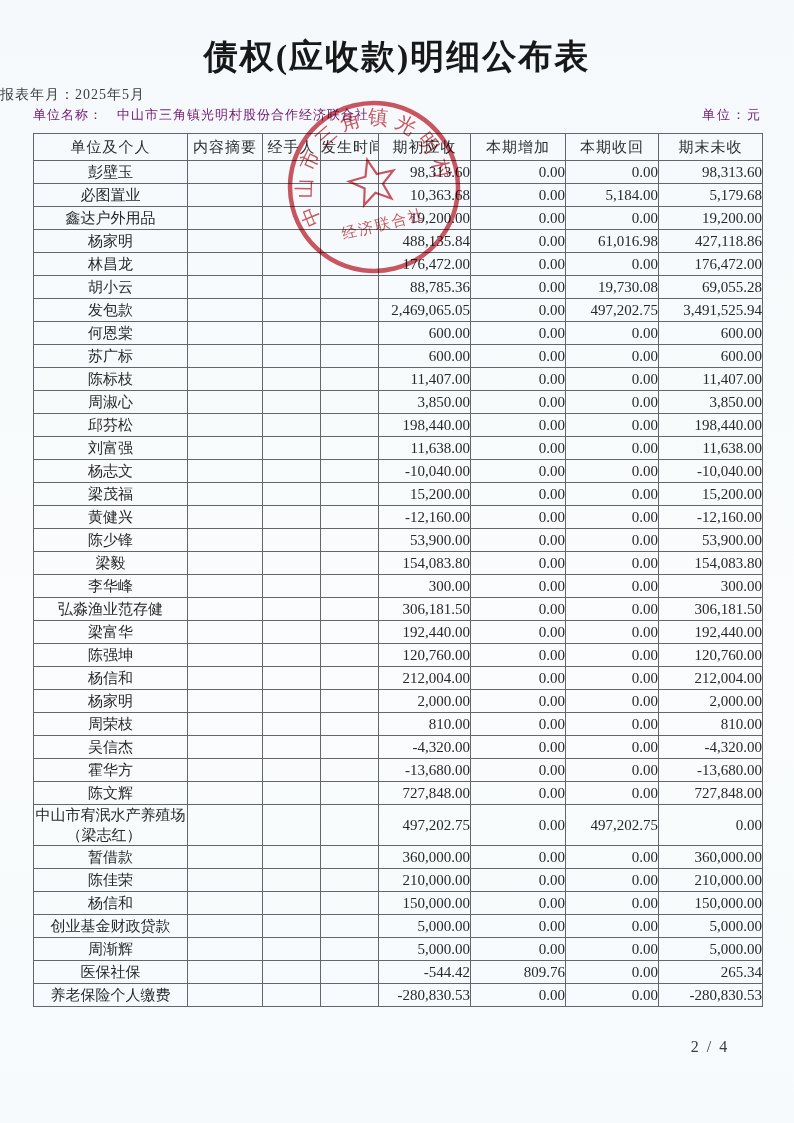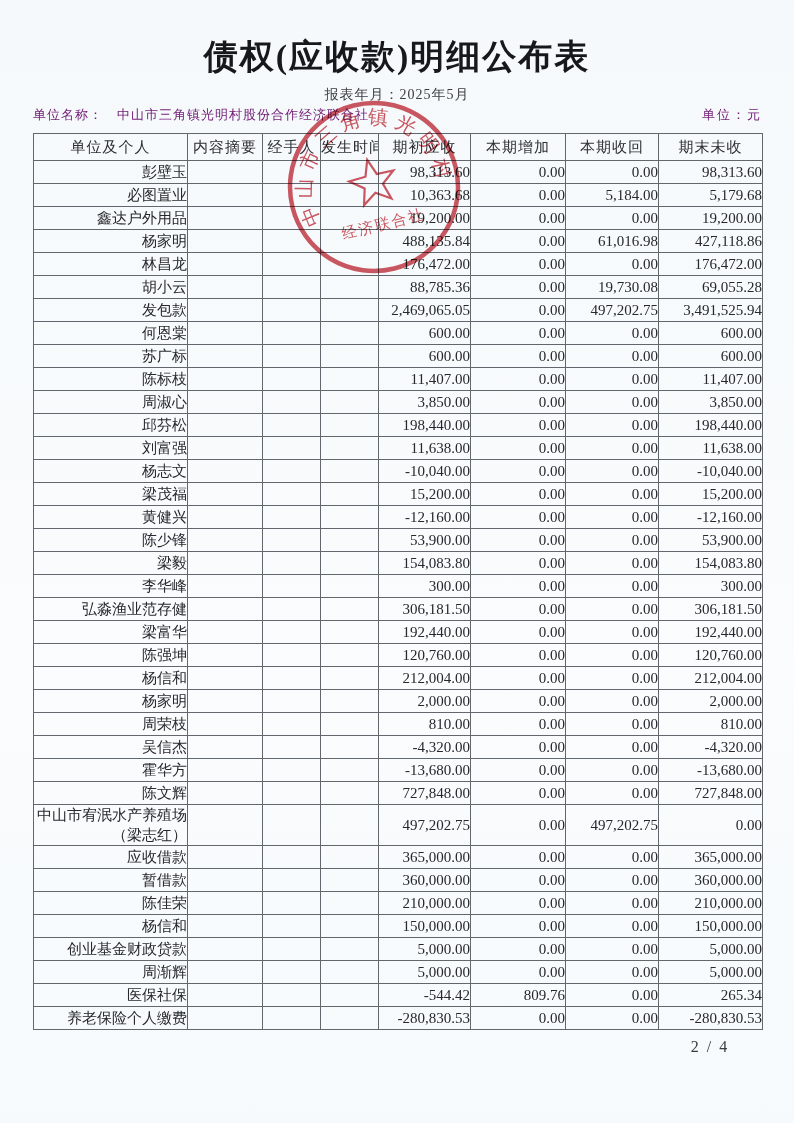--- a/index.html
+++ b/index.html
@@ -11,21 +11,21 @@
     position:relative;
   }
   .page{position:absolute;inset:0;border-radius:15px;}
   .doc-title{
     position:absolute;top:34px;left:0;width:100%;
     text-align:center;font-size:34px;font-weight:bold;color:#17181a;
     letter-spacing:2px;
   }
   .subtitle{
     position:absolute;top:86px;left:0;width:100%;
-    text-align:center;font-size:14px;color:#3a3c3f;letter-spacing:1px;
+    text-align:left;font-size:14px;color:#3a3c3f;letter-spacing:1px;
   }
   .meta-line{
     position:absolute;top:106px;left:33px;right:32px;height:20px;
     font-size:13px;color:#701a75;
   }
   .unit-name{position:absolute;left:0;top:0;letter-spacing:1px;}
   .unit-name .val{margin-left:14px;}
   .unit-yuan{position:absolute;right:0;top:0;letter-spacing:2px;}
   table.main{
     position:absolute;left:33px;top:133px;width:729px;
@@ -34,21 +34,21 @@
   }
   table.main th,table.main td{
     border:1px solid #62676d;
     padding:0;overflow:hidden;white-space:nowrap;
   }
   table.main thead th{
     height:26px;font-weight:normal;text-align:center;
     letter-spacing:1px;color:#2c2e31;
   }
   table.main tbody td{height:22px;}
-  td.c-name{text-align:right;}
+  td.c-name{text-align:center;}
   td.c-num{text-align:right;padding-right:6px;font-family:"Liberation Serif","DejaVu Serif",serif;}
   .ind0{padding-left:4px;}
   .ind1{padding-left:16px;}
   .ind2{padding-left:24px;}
   .nm{line-height:21px;}
   .nm2{line-height:19px;}
   .ind1 .nm2{margin-left:-13px;}
   tr.two-line td{height:43px;}
   tr.two-line td.c-name{white-space:normal;}
   .stamp{
@@ -443,32 +443,20 @@
           </td>
           <td></td>
           <td></td>
           <td></td>
           <td class="c-num">497,202.75</td>
           <td class="c-num">0.00</td>
           <td class="c-num">497,202.75</td>
           <td class="c-num">0.00</td>
         </tr>
         <tr>
-          <td class="c-name ind0">
-            <div class="nm">应收借款</div>
-          </td>
-          <td></td>
-          <td></td>
-          <td></td>
-          <td class="c-num">365,000.00</td>
-          <td class="c-num">0.00</td>
-          <td class="c-num">0.00</td>
-          <td class="c-num">365,000.00</td>
-        </tr>
-        <tr>
           <td class="c-name ind1">
             <div class="nm">暂借款</div>
           </td>
           <td></td>
           <td></td>
           <td></td>
           <td class="c-num">360,000.00</td>
           <td class="c-num">0.00</td>
           <td class="c-num">0.00</td>
           <td class="c-num">360,000.00</td>

